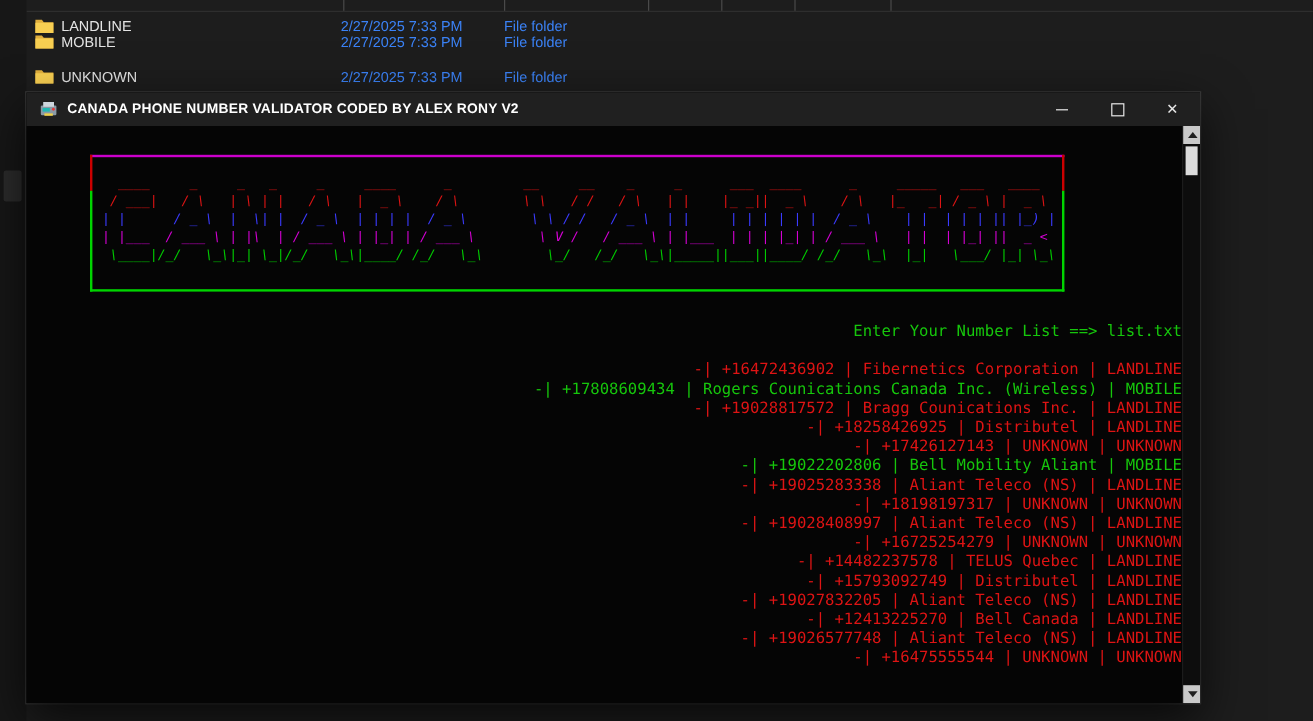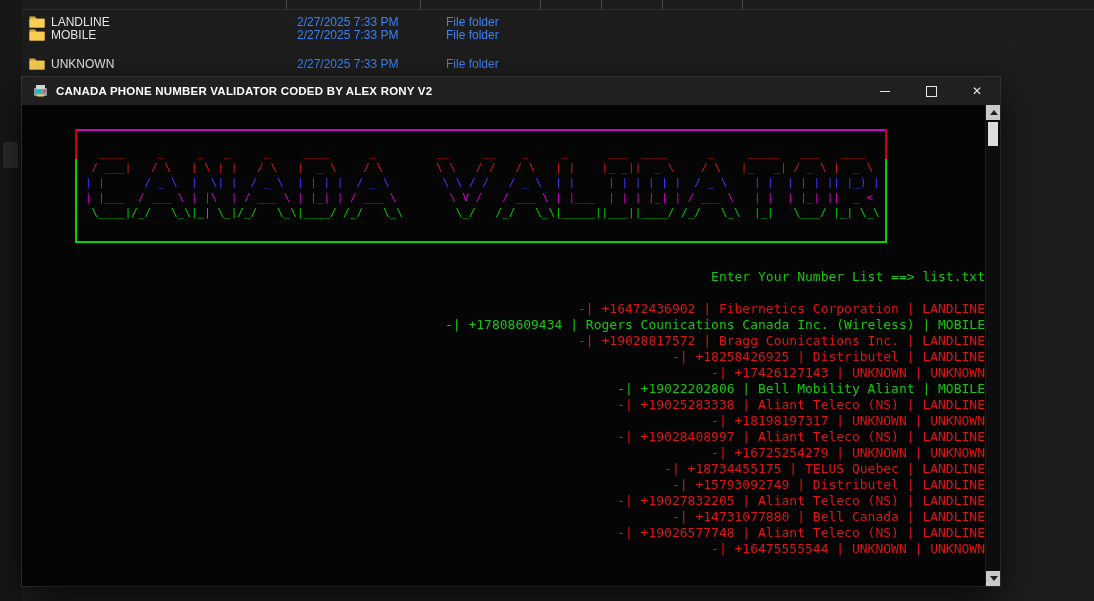--- a/index.html
+++ b/index.html
@@ -8,21 +8,21 @@
     background:#1d1d1d;font-family:"Liberation Sans", sans-serif;
   }
 
   
   .explorer{position:absolute;inset:0;background:#1d1d1d;color:#e4e4e4;font-size:12px;}
   .left-rail{position:absolute;left:0;top:0;width:22px;height:100%;background:#171717;}
   .rail-thumb{position:absolute;left:3px;top:142px;width:15px;height:26px;background:#2c2c2c;border-radius:2px;}
   .header-rule{position:absolute;top:9px;left:22px;right:0;height:1px;background:#2e2e2e;}
   .tick{position:absolute;top:0;width:1px;height:9px;background:#4a4a4a;}
   .explorer-row{position:absolute;left:22px;right:0;height:21px;display:grid;
-    grid-template-columns:262px 136px 1fr;align-items:center;gap:13px;}
+    grid-template-columns:262px 136px 1fr;align-items:center;}
   .name-cell{display:flex;align-items:center;gap:6px;padding-left:7px;white-space:nowrap;}
   .date-cell,.type-cell{color:#3b82f6;white-space:nowrap;}
   .folder-icon{width:16px;height:13px;display:inline-block;flex:0 0 auto;}
 
   
   .console-window{
     position:absolute;left:22px;top:77px;width:978px;height:509px;background:#050505;
     box-shadow:0 14px 38px rgba(0,0,0,.7), 0 0 0 1px #3a3a3a;overflow:hidden;text-align:right;
   }
   .title-bar{height:28px;background:#202020;display:flex;align-items:center;padding-left:10px;}
@@ -48,21 +48,21 @@
   
   .banner{position:relative;margin:24px 0 0 53px;width:812px;height:114px;}
   .b-top{position:absolute;top:0;left:0;right:0;height:2px;background:var(--border-magenta);}
   .b-bottom{position:absolute;bottom:0;left:0;right:0;height:2px;background:var(--border-green);}
   .b-left-top{position:absolute;top:0;left:0;width:2px;height:30px;background:var(--border-red);}
   .b-left-bottom{position:absolute;top:30px;bottom:0;left:0;width:2px;background:var(--border-green);}
   .b-right-top{position:absolute;top:0;right:0;width:2px;height:30px;background:var(--border-red);}
   .b-right-bottom{position:absolute;top:30px;bottom:0;right:0;width:2px;background:var(--border-green);}
   #ascii-art{position:absolute;left:10px;top:16px;font-size:11px;line-height:15px;white-space:pre;
     font-family:"DejaVu Sans Mono", monospace;}
-  #ascii-art div{height:15px;}
+  #ascii-art div{height:15px;font-style:italic;}
   .art-red{color:var(--term-red);}
   .art-blue{color:var(--art-blue);}
   .art-magenta{color:var(--art-magenta);}
   .art-green{color:var(--art-green);}
 
   
   .scrollbar{position:absolute;top:28px;right:0;width:15px;bottom:0;background:#0d0d0d;border-left:1px solid #1c1c1c;box-sizing:border-box;}
   .sb-btn{position:absolute;left:0;width:15px;height:15px;background:#c9c9c9;display:flex;align-items:center;justify-content:center;}
   .sb-up{top:0;}
   .sb-down{bottom:0;}
@@ -175,24 +175,24 @@
         <div class="term-line c-red">-| +16472436902 | Fibernetics Corporation | LANDLINE</div>
         <div class="term-line c-green">-| +17808609434 | Rogers Counications Canada Inc. (Wireless) | MOBILE</div>
         <div class="term-line c-red">-| +19028817572 | Bragg Counications Inc. | LANDLINE</div>
         <div class="term-line c-red">-| +18258426925 | Distributel | LANDLINE</div>
         <div class="term-line c-red">-| +17426127143 | UNKNOWN | UNKNOWN</div>
         <div class="term-line c-green">-| +19022202806 | Bell Mobility Aliant | MOBILE</div>
         <div class="term-line c-red">-| +19025283338 | Aliant Teleco (NS) | LANDLINE</div>
         <div class="term-line c-red">-| +18198197317 | UNKNOWN | UNKNOWN</div>
         <div class="term-line c-red">-| +19028408997 | Aliant Teleco (NS) | LANDLINE</div>
         <div class="term-line c-red">-| +16725254279 | UNKNOWN | UNKNOWN</div>
-        <div class="term-line c-red">-| +18734455175 | TELUS Quebec | LANDLINE</div>
+        <div class="term-line c-red">-| +14482237578 | TELUS Quebec | LANDLINE</div>
         <div class="term-line c-red">-| +15793092749 | Distributel | LANDLINE</div>
         <div class="term-line c-red">-| +19027832205 | Aliant Teleco (NS) | LANDLINE</div>
-        <div class="term-line c-red">-| +14731077880 | Bell Canada | LANDLINE</div>
+        <div class="term-line c-red">-| +12413225270 | Bell Canada | LANDLINE</div>
         <div class="term-line c-red">-| +19026577748 | Aliant Teleco (NS) | LANDLINE</div>
         <div class="term-line c-red">-| +16475555544 | UNKNOWN | UNKNOWN</div>
       </div>
   </div>
 
   <div class="scrollbar">
     <div class="sb-btn sb-up">
       <span class="sb-arrow up"></span>
     </div>
     <div class="sb-thumb"></div>

